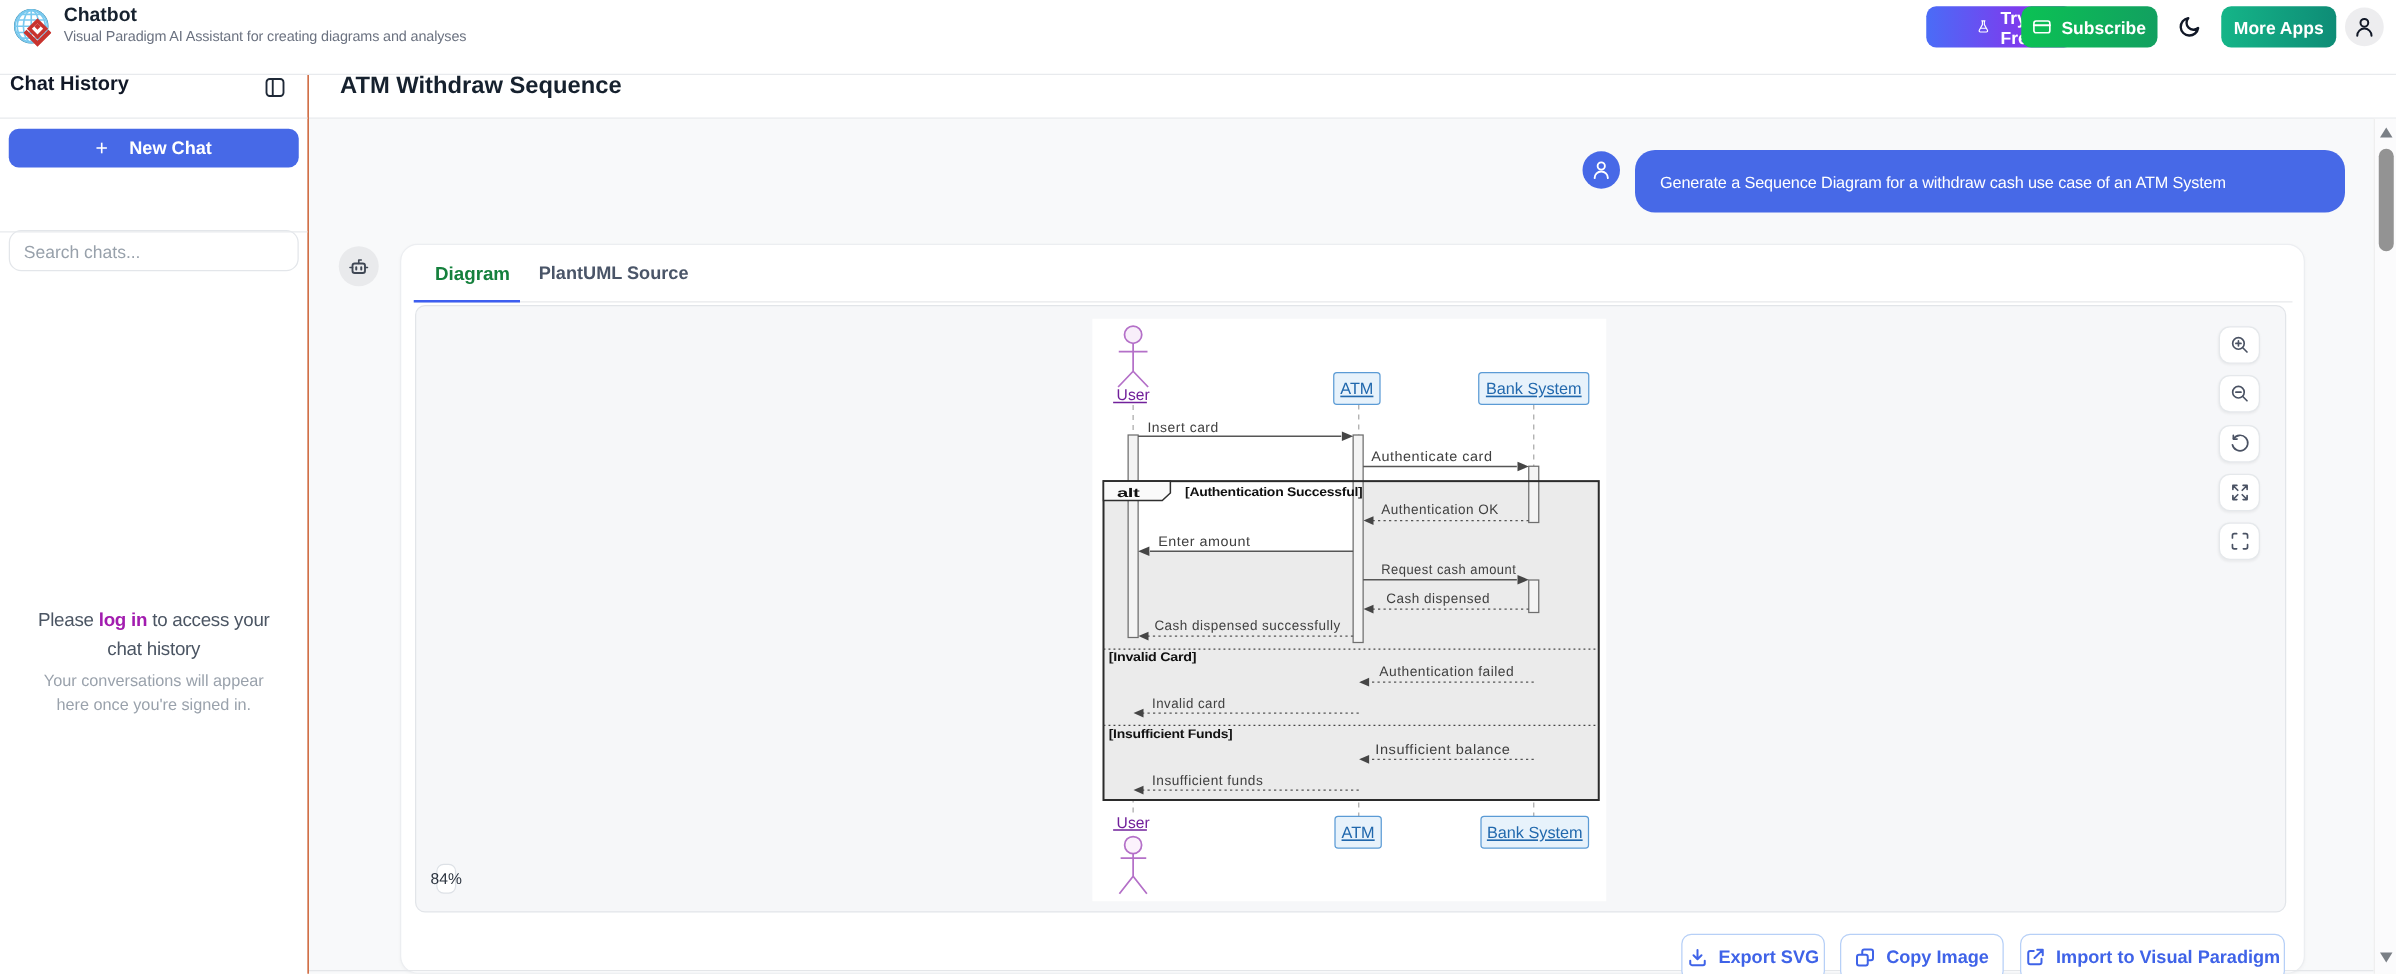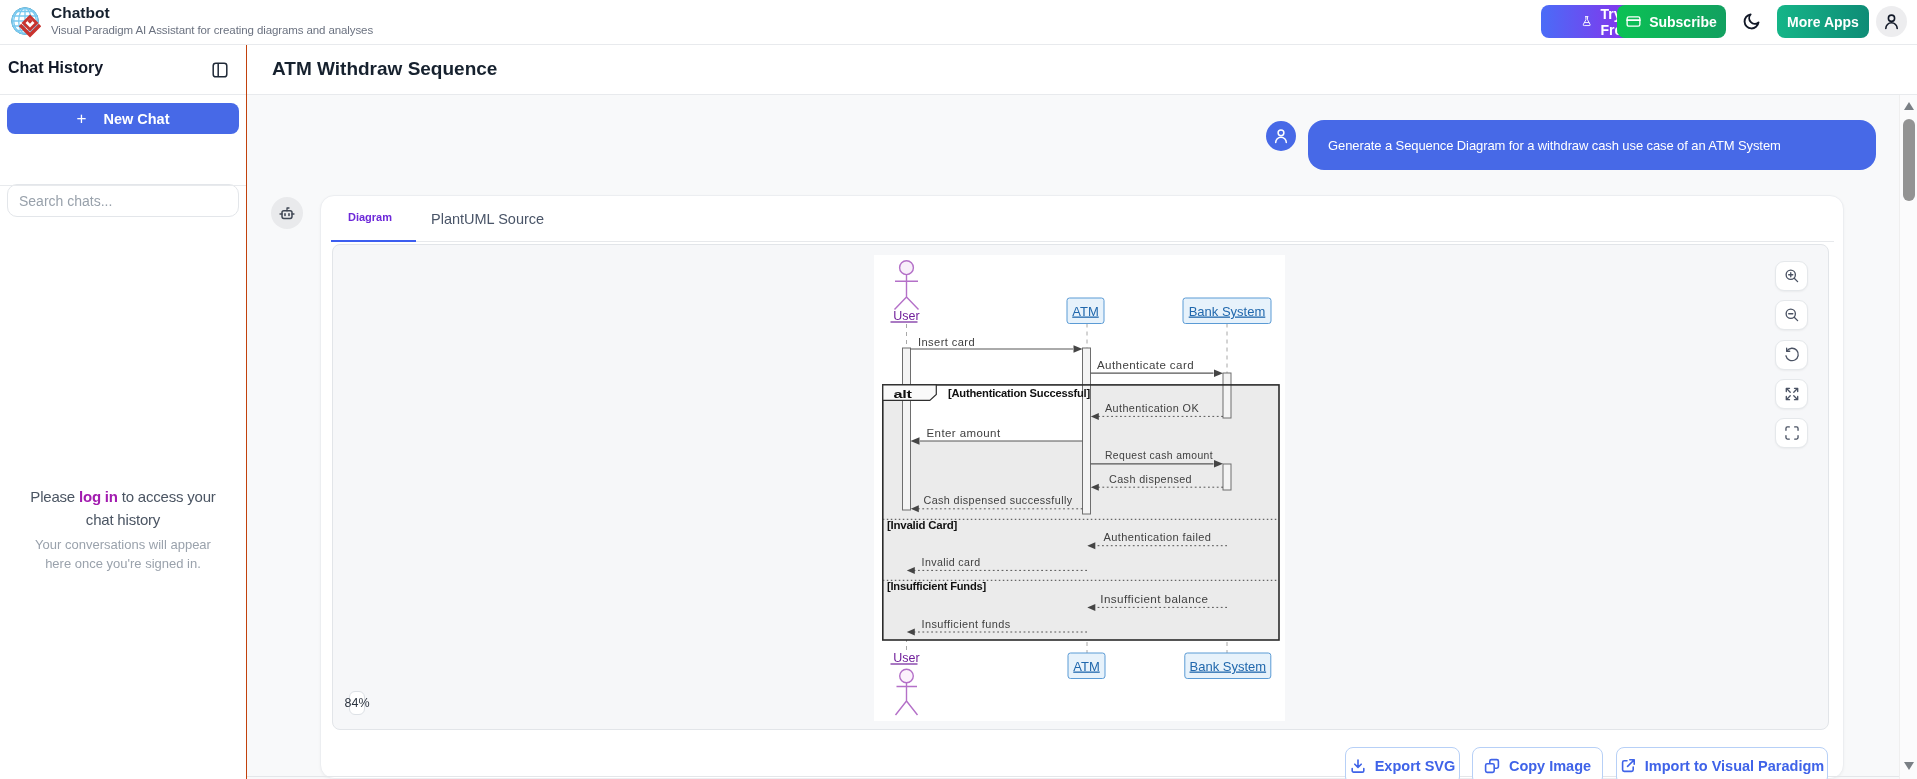--- a/index.html
+++ b/index.html
@@ -1,19 +1,19 @@
 <!DOCTYPE html>
 <html><head>
 <meta charset="utf-8">
 <style>
 * { margin:0; padding:0; box-sizing:border-box; }
 html,body { width:1917px; height:779px; overflow:hidden; background:#fff;
   font-family:"Liberation Sans", sans-serif; }
 .abs { position:absolute; }
-#topbar { position:absolute; left:0; top:0; width:1917px; height:45px; background:#fff;
+#topbar { position:absolute; left:0; top:0; width:1917px; height:60px; background:#fff;
   border-bottom:1px solid #e8eaed; z-index:30; }
 #sidebar { position:absolute; left:0; top:45px; width:247px; height:734px; background:#fff;
   border-right:1px solid #c2410c; z-index:20; }
 #mainhdr { position:absolute; left:247px; top:45px; width:1670px; height:50px; background:#fff;
   border-bottom:1px solid #e8eaed; z-index:10; }
 #chatbg { position:absolute; left:247px; top:95px; width:1670px; height:684px; background:#f8f9fa; }
 .grad-purple { background:linear-gradient(90deg,#4a6cf7 0%,#9b1fe8 100%); }
 .grad-green  { background:linear-gradient(90deg,#0bc254 0%,#12a060 100%); }
 .grad-teal   { background:linear-gradient(90deg,#15b588 0%,#0e8c76 100%); }
 .hbtn { position:absolute; top:5px; height:33px; border-radius:8px; color:#fff;
@@ -109,23 +109,23 @@
     <rect x="3" y="5.8" width="10" height="7.6" rx="1.8"></rect>
     <path d="M8,5.8 V3 h2" stroke-width="1.3"></path>
     <path d="M1,9 H3 M13,9 H15" stroke-width="1.3"></path>
     <path d="M6,8.8 v1.7 M10,8.8 v1.7" stroke-width="1.6"></path>
   </svg>
 </div>
 
 <div class="abs" id="card" style="left:320px;top:195px;width:1524px;height:584px;background:#fff;border:1px solid #eceef1;border-radius:14px;box-shadow:0 1px 3px rgba(0,0,0,0.04);z-index:4">
 
   <div class="abs" style="left:10px;top:0;width:1503px;height:46px;border-bottom:1px solid #e7e9ec">
-    <div class="abs" style="left:17px;top:15px;font-size:11px;font-weight:bold;color:#6d28d9">Diagram</div>
+    <div class="abs" style="left:17px;top:15px;font-size:15px;font-weight:bold;color:#15803d">Diagram</div>
     <div class="abs" style="left:0;top:44px;width:85px;height:2px;background:#3d5ef0"></div>
-    <div class="abs" style="left:100px;top:15px;font-size:14.5px;font-weight:normal;color:#4a5568">PlantUML Source</div>
+    <div class="abs" style="left:100px;top:15px;font-size:14.5px;font-weight:bold;color:#4a5568">PlantUML Source</div>
   </div>
 
   <div class="abs" style="left:11px;top:48px;width:1497px;height:486px;background:#f6f7f9;border:1px solid #e2e5e9;border-radius:8px"></div>
 
   <div class="abs" style="left:28px;top:495px;width:16px;height:24px;background:#fff;border:1px solid #dde1e6;border-radius:6px;font-size:12.5px;color:#2d3540;display:flex;align-items:center;justify-content:center;z-index:6">84%</div>
 </div>
 
 <div class="abs" id="diagwrap" style="left:874px;top:255px;width:411px;height:466px;background:#fff;z-index:5">
 <svg width="411" height="466" viewBox="0 0 411 466">
 <style>

